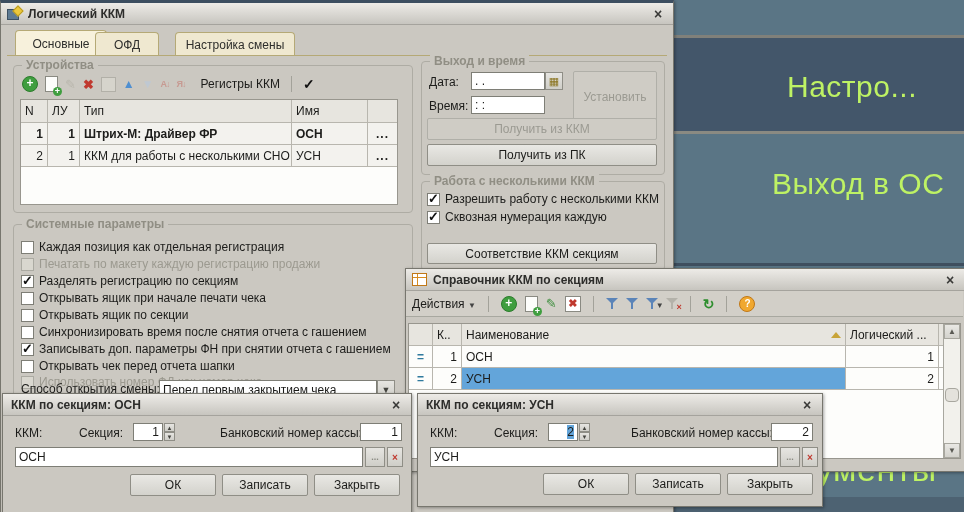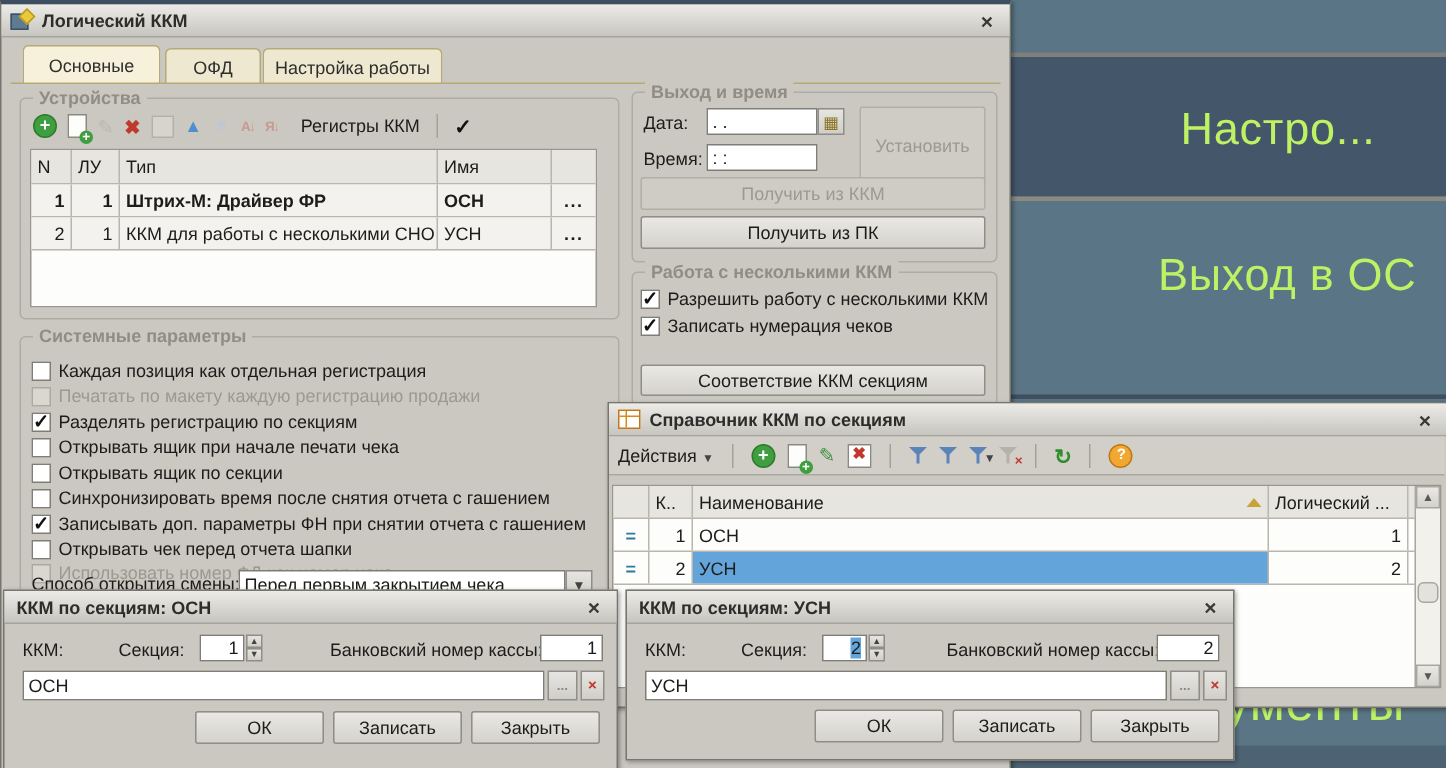--- a/index.html
+++ b/index.html
@@ -115,25 +115,25 @@
   <div class="win" style="left:0;top:0;width:672px;height:512px;border-top:3px solid #3c4e60;z-index:10">
     <div class="titlebar">
       <span class="mw-icon"></span>
       <span class="t-text">Логический ККМ</span>
       <span class="t-close">×</span>
     </div>
 
     <div class="tab active" style="left:14px;top:27px;width:90px;height:25px">
       <span>Основные</span>
     </div>
-    <div class="tab" style="left:109px;top:29px;width:62px;height:23px">
+    <div class="tab" style="left:94px;top:29px;width:62px;height:23px">
       <span>ОФД</span>
     </div>
     <div class="tab" style="left:174px;top:29px;width:118px;height:23px">
-      <span>Настройка работы</span>
+      <span>Настройка смены</span>
     </div>
     <div class="abs" style="left:6px;top:52px;width:660px;height:1px;background:#b5a976"></div>
 
     <div class="gb" style="left:12px;top:62px;width:398px;height:146px">
       <span class="gb-label">Устройства</span>
 
       <div class="abs" style="left:8px;top:8px;width:382px;height:20px;display:flex;align-items:center;gap:7px">
         <span class="tbi ico-add">+</span>
         <span class="tbi ico-copy"></span>
         <span class="tbi ico-pencil dis">✎</span>
@@ -242,21 +242,21 @@
 
     <div class="gb" style="left:420px;top:178px;width:242px;height:88px">
       <span class="gb-label">Работа с несколькими ККМ</span>
     </div>
     <div class="cb-row checked" style="left:426px;top:188px">
       <span class="cb"></span>
       <span class="cb-label">Разрешить работу с несколькими ККМ</span>
     </div>
     <div class="cb-row checked" style="left:426px;top:206px">
       <span class="cb"></span>
-      <span class="cb-label">Записать нумерация чеков</span>
+      <span class="cb-label">Сквозная нумерация каждую</span>
     </div>
     <div class="btn" style="position:absolute;left:426px;top:240px;width:230px;height:21px">
       <span>Соответствие ККМ секциям</span>
     </div>
   </div>
 
   <div class="win" style="left:405px;top:268px;width:559px;height:202px;z-index:20">
     <div class="titlebar">
       <span class="cat-icon"></span>
       <span class="t-text">Справочник ККМ по секциям</span>

